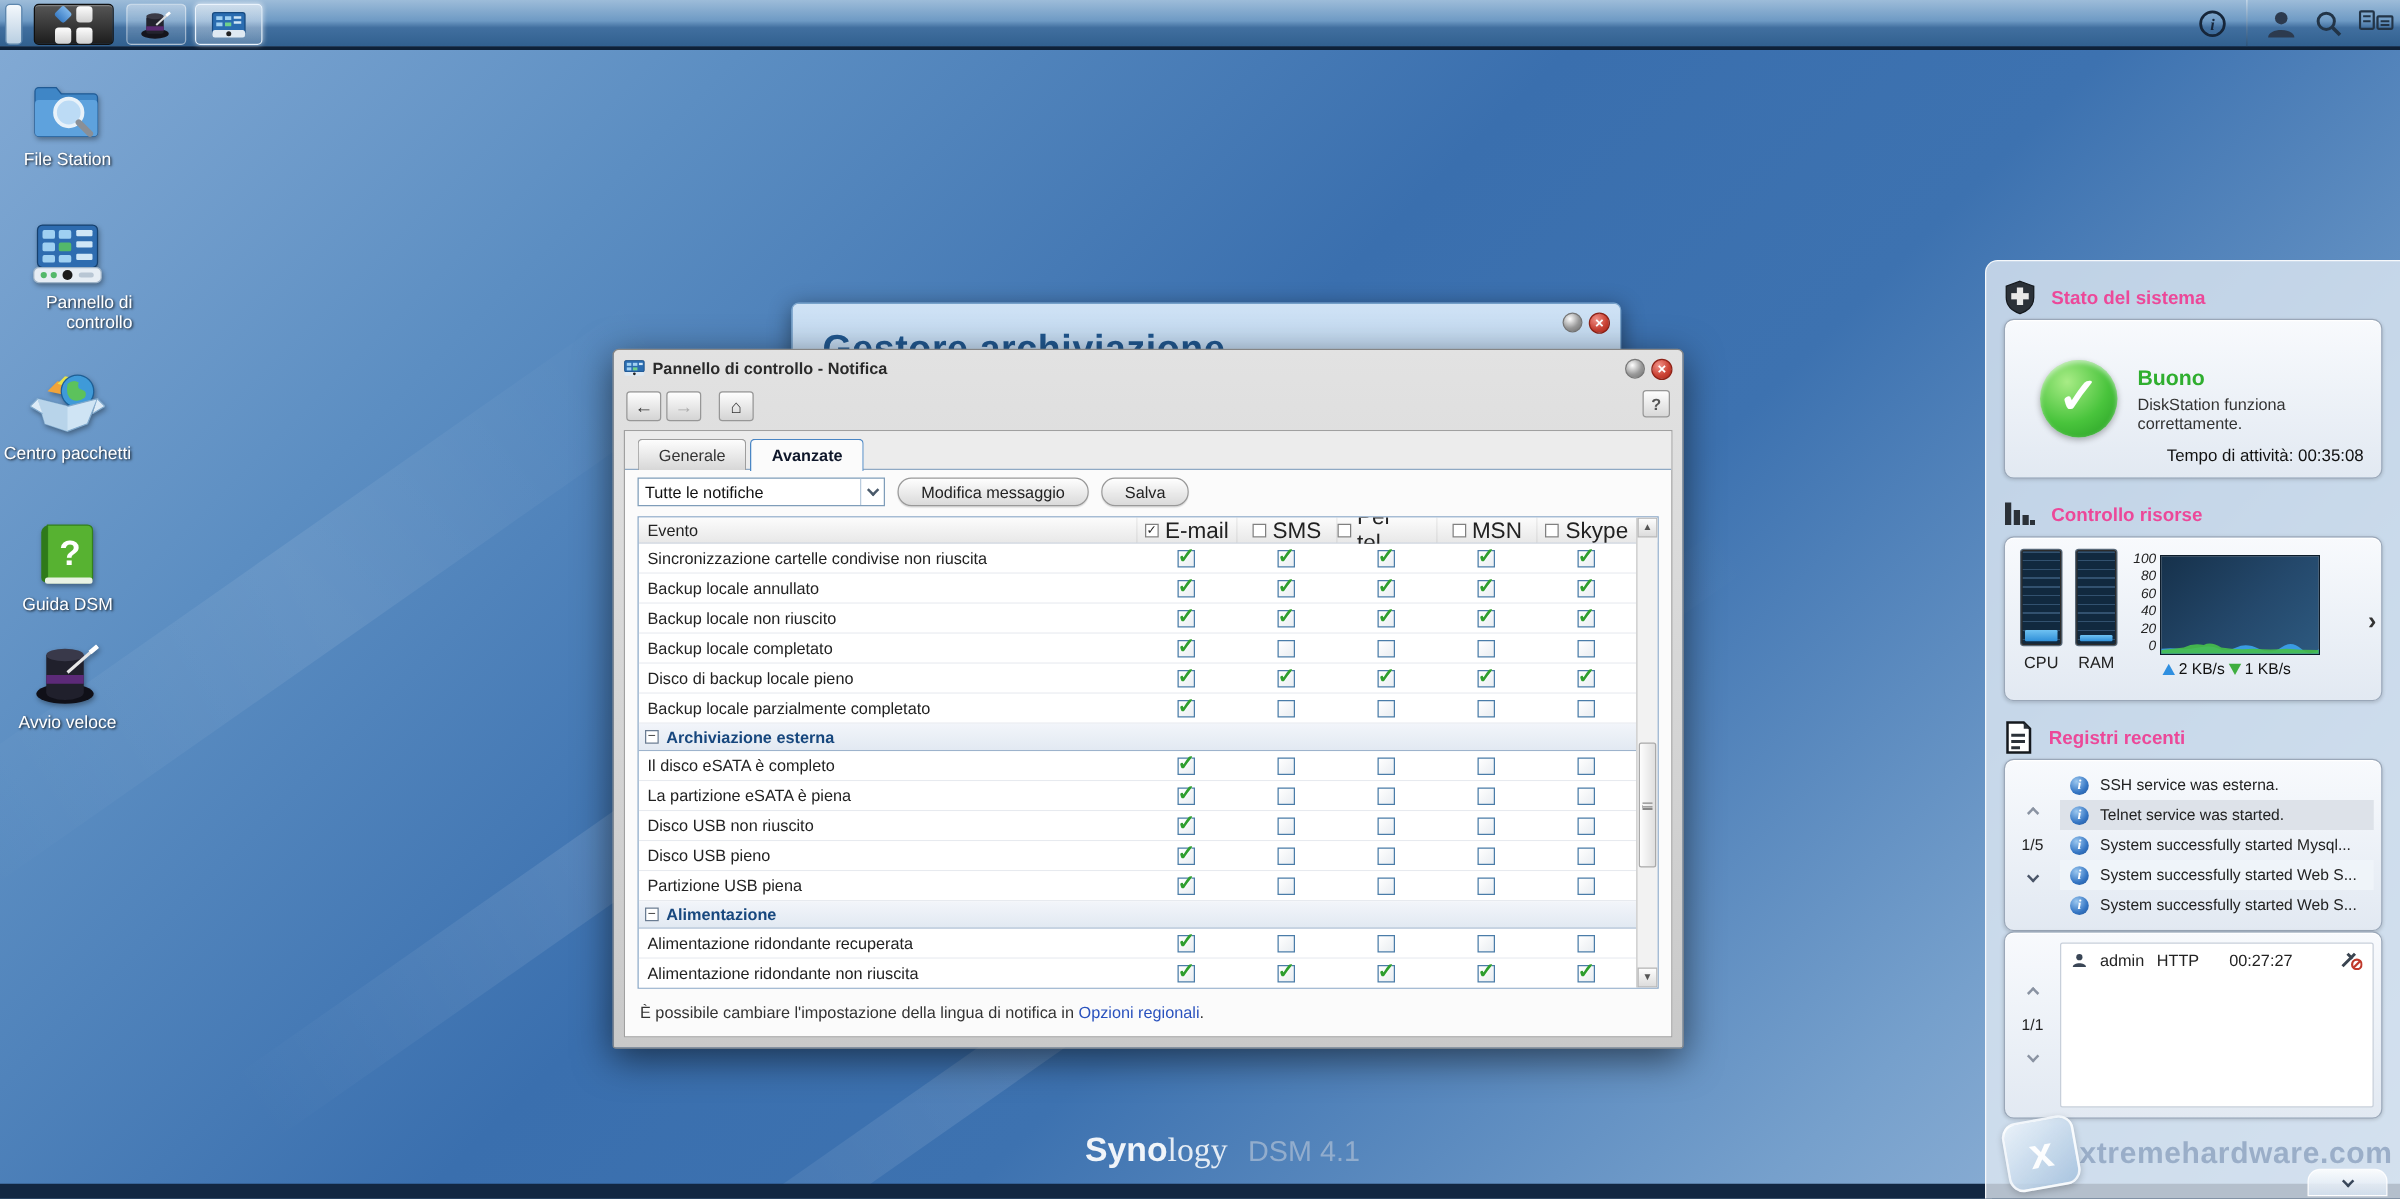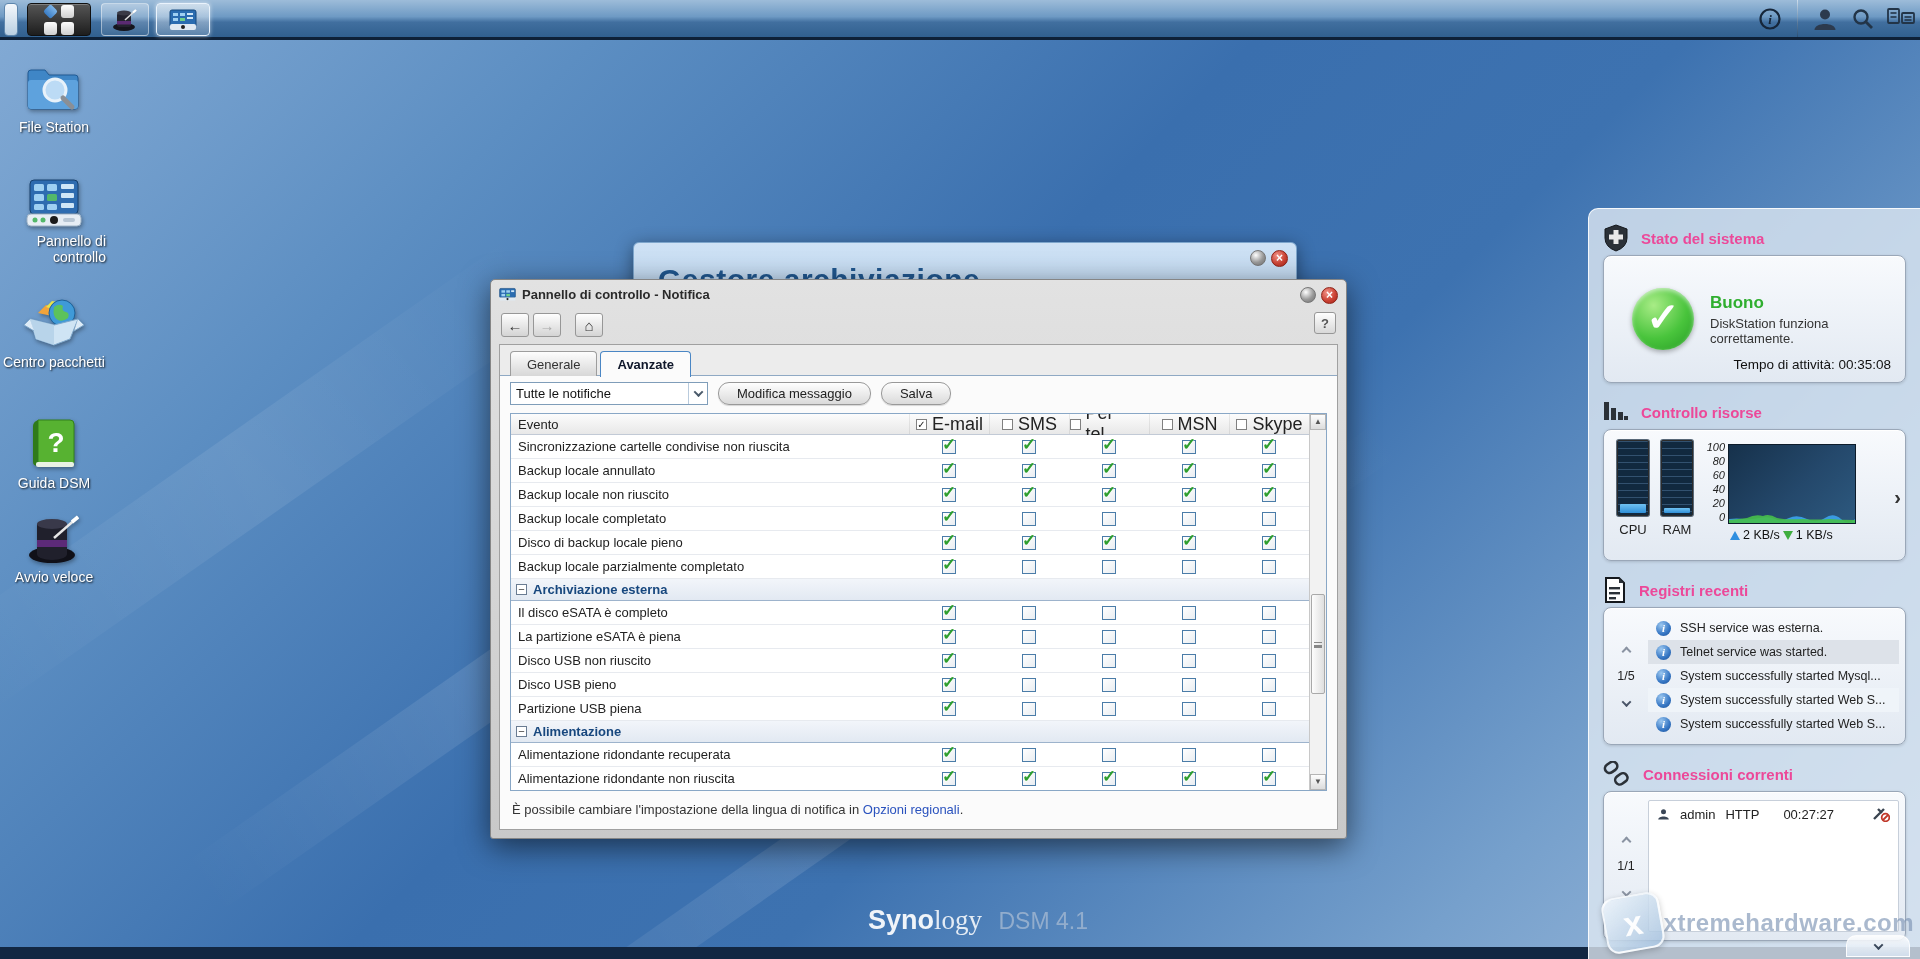--- a/index.html
+++ b/index.html
@@ -818,27 +818,20 @@
           <span class="info-ico">i</span>
           <span>System successfully started Web S...</span>
         </div>
         <div class="logrow">
           <span class="info-ico">i</span>
           <span>System successfully started Web S...</span>
         </div>
       </div>
   </div>
 
-  <div class="whead">
-    <svg width="28" height="26" viewBox="0 0 28 26">
-      <rect x="2" y="2" width="13" height="9" rx="4.5" fill="none" stroke="#2b3138" stroke-width="2.6" transform="rotate(-35 8 7)"></rect>
-      <rect x="12" y="13" width="13" height="9" rx="4.5" fill="none" stroke="#2b3138" stroke-width="2.6" transform="rotate(-35 19 18)"></rect>
-    </svg>
-    <span class="wtitle">Connessioni correnti</span>
-  </div>
   <div class="wcard conn-card">
     <div class="pager">
       <span class="pchev"><span class="chev up"></span></span>
       <span class="pnum">1/1</span>
       <span class="pchev"><span class="chev down"></span></span>
     </div>
     <div class="conn-body">
       <div class="connrow">
         <svg width="13" height="14" viewBox="0 0 26 26">
             <circle cx="13" cy="8.5" r="5" fill="#3a4656"></circle>

